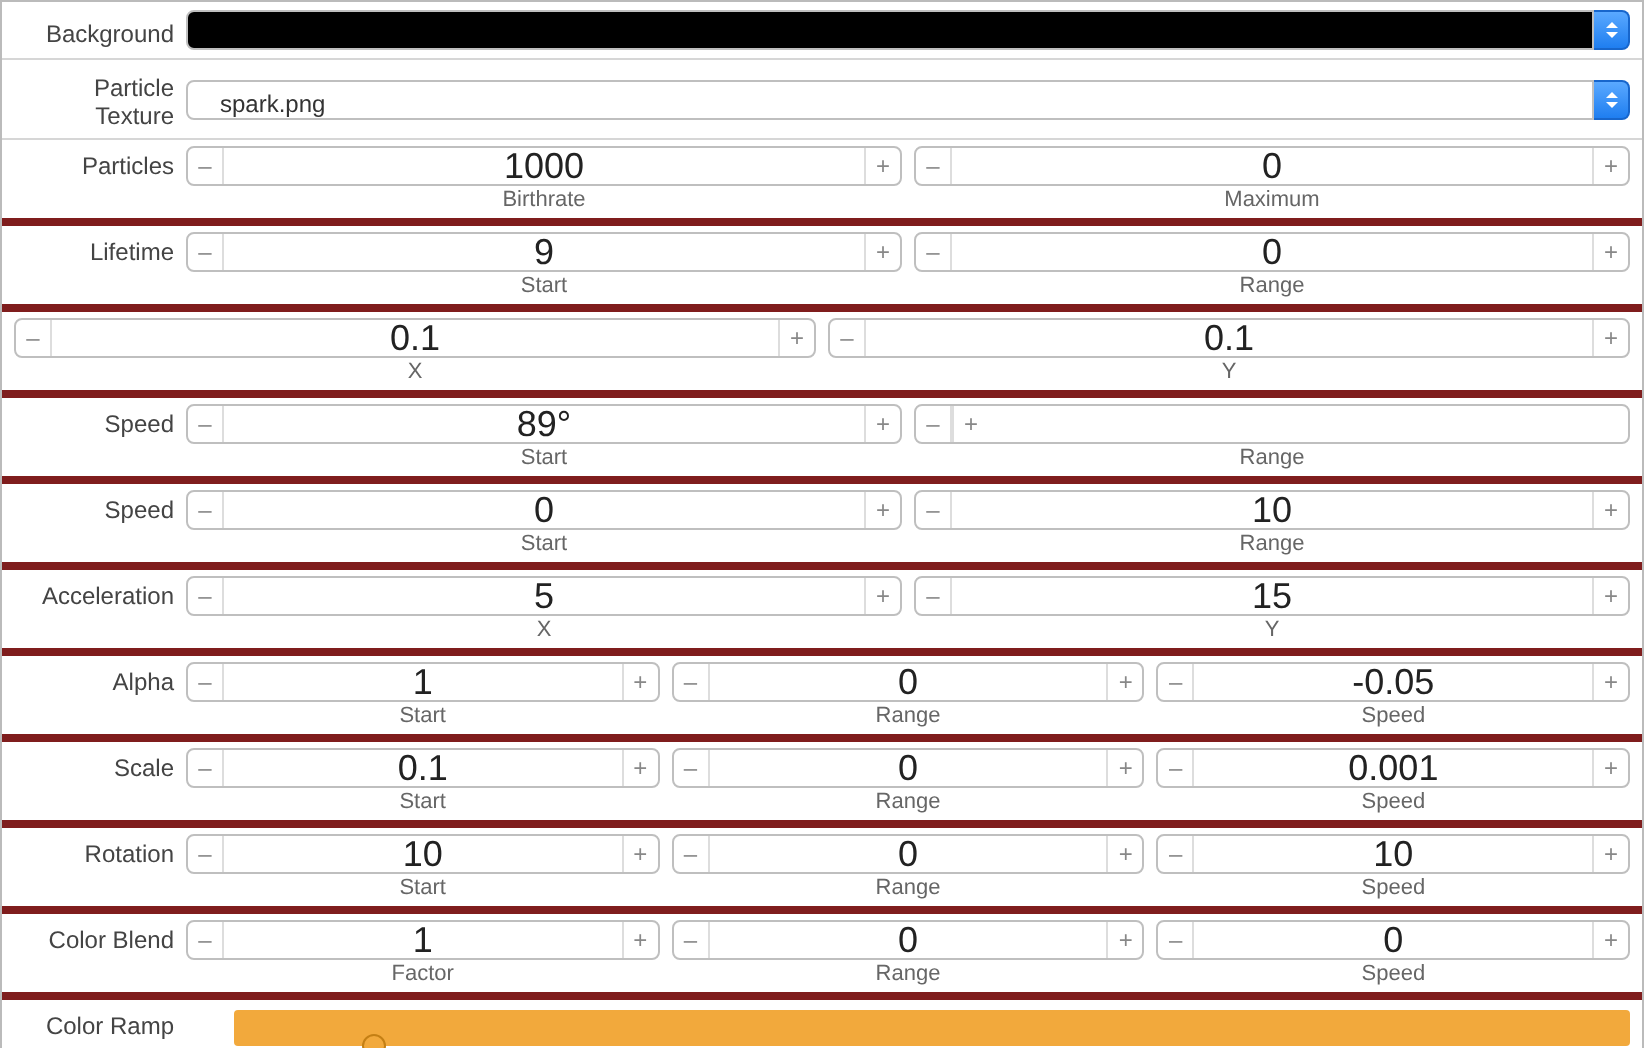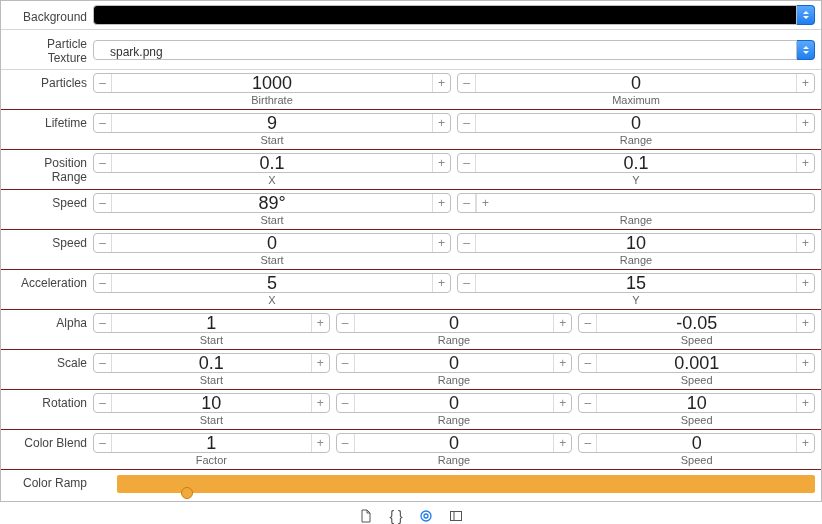--- a/index.html
+++ b/index.html
@@ -8,21 +8,21 @@
   font-size: 12px;
   color: #333;
   background: #fff;
   width: 822px;
 }
 .panel { border: 1px solid #bbb; }
 .row {
   display: flex;
   align-items: flex-start;
   padding: 3px 6px;
-  border-bottom: 1px solid #7f1d1d;
+  border-bottom: 4px solid #7f1d1d;
 }
 .row.noborder { border-bottom: none; }
 .label {
   width: 86px;
   text-align: right;
   padding-right: 6px;
   padding-top: 3px;
   color: #444;
   font-size: 12px;
 }
@@ -219,21 +219,20 @@
     <div class="val">0</div>
     <div class="btn plus">
                 <span>+</span>
               </div>
   </div>
         <div class="sublabel">Range</div>
       </div>
     </div>
   </div>
       <div class="row">
-    <div class="label">Position Range</div>
     <div class="fields">
       <div class="fieldcol">
         <div class="stepper">
     <div class="btn minus">
                 <span>–</span>
               </div>
     <div class="val">0.1</div>
     <div class="btn plus">
                 <span>+</span>
               </div>

